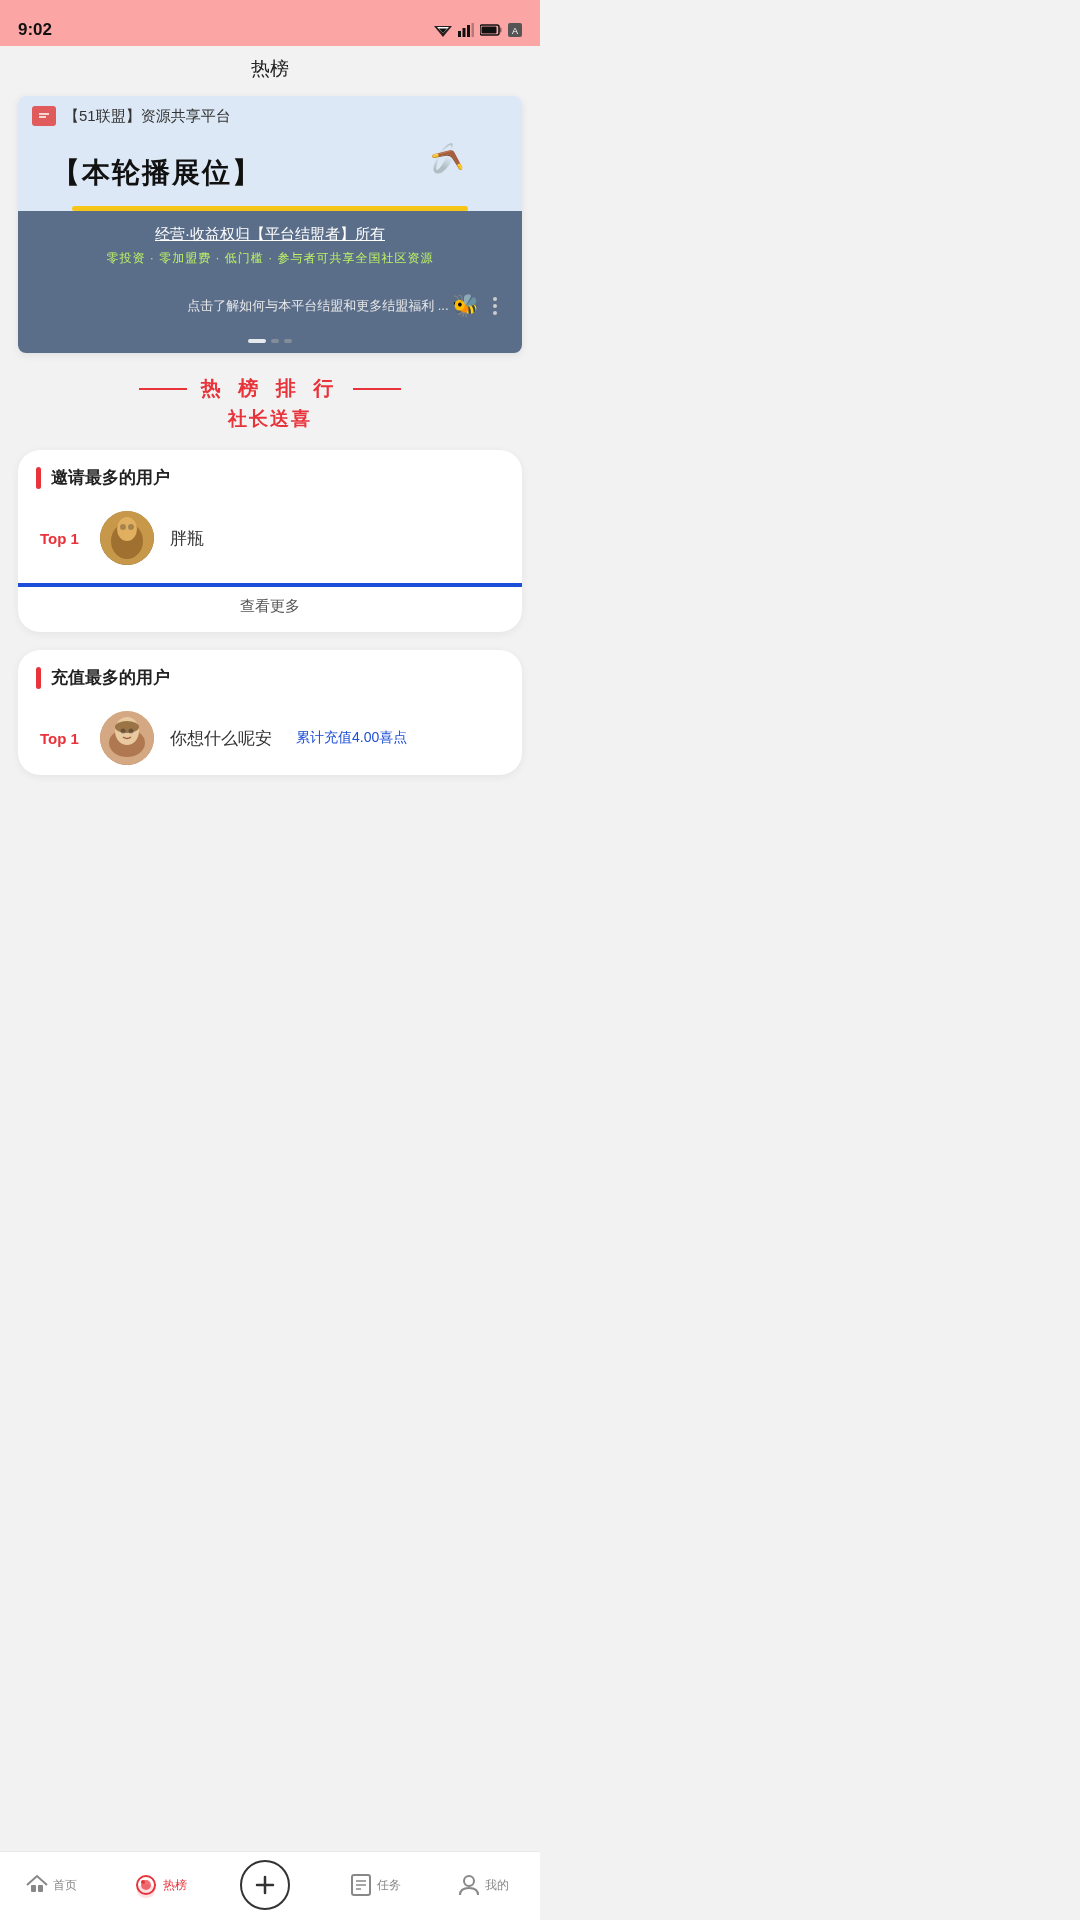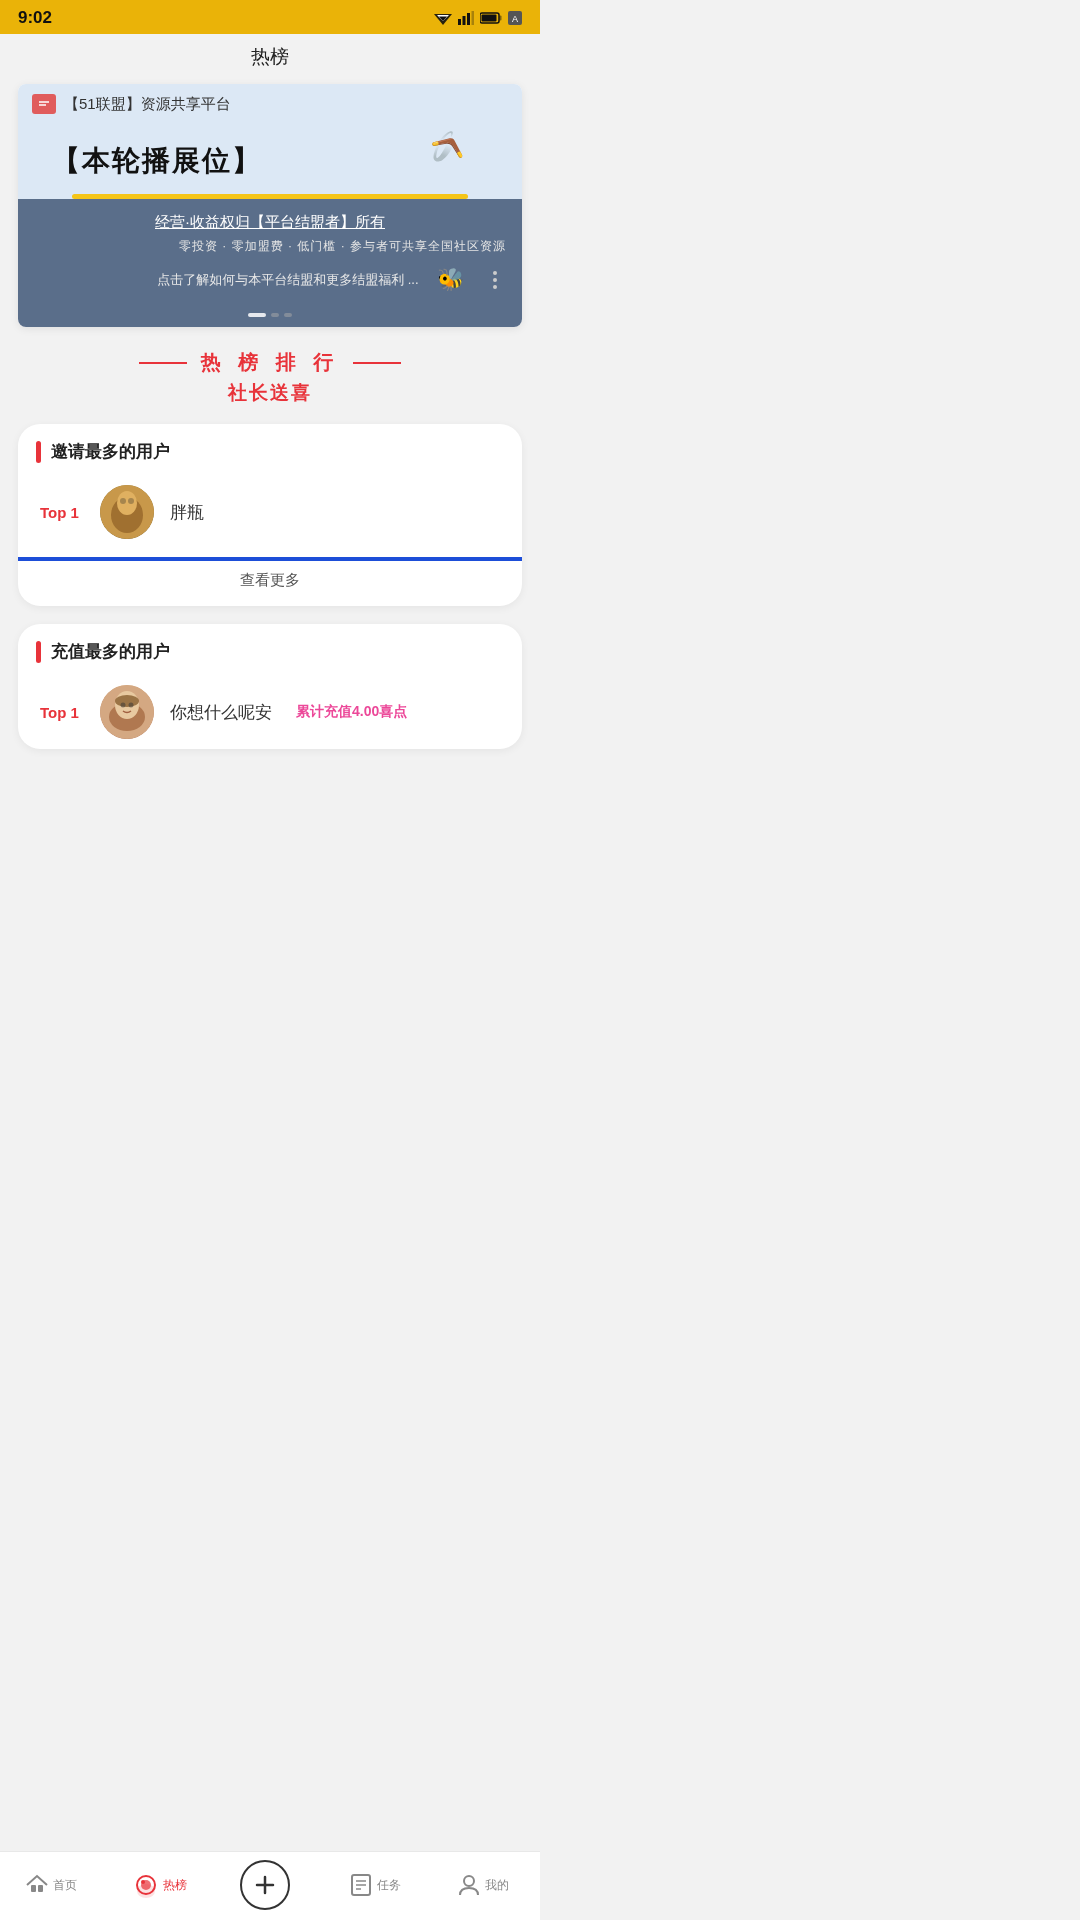--- a/index.html
+++ b/index.html
@@ -12,22 +12,22 @@
       font-size: 16px;
       color: #333;
       position: relative;
     }
 
     
     .status-bar {
       display: flex;
       justify-content: space-between;
       align-items: center;
-      padding: 8px 18px 6px;
-      background: #eab308;
+      padding: 20px 18px 6px;
+      background: #fca5a5;
       gap: 12px;
     }
     .status-time {
       font-size: 17px;
       font-weight: 600;
       color: #111;
     }
     .status-icons {
       display: flex;
       gap: 6px;
@@ -101,31 +101,31 @@
     }
     .banner-main-subtitle {
       text-align: center;
       font-size: 15px;
       color: #fff;
       text-decoration: underline;
       font-weight: 500;
       margin-bottom: 6px;
     }
     .banner-sub-text {
-      text-align: right;
+      text-align: center;
       font-size: 12px;
-      color: #e5e5e5;
-      margin-bottom: 12px;
+      color: #bef264;
+      margin-bottom: 26px;
       letter-spacing: 1px;
     }
     .banner-cta-row {
       display: flex;
       align-items: center;
       justify-content: flex-end;
-      gap: 19px;
+      gap: 4px;
     }
     .banner-cta-text {
       font-size: 13px;
       color: #e8e8e8;
     }
     .banner-emoji { font-size: 22px; }
     .banner-more-icon {
       width: 22px;
       height: 22px;
       display: flex;
@@ -223,22 +223,22 @@
       justify-content: center;
     }
     .avatar-1 { background: radial-gradient(circle at 50% 40%, #c8a44c 30%, #7a5c22 80%); }
     .avatar-2 { background: radial-gradient(circle at 50% 35%, #e8c9a0 30%, #b07050 80%); }
     .user-name {
       font-size: 17px;
       color: #333;
     }
     .user-badge {
       font-size: 14px;
-      color: #ec4899;
-      font-weight: 700;
+      color: #1d4ed8;
+      font-weight: 400;
       margin-left: 8px;
     }
     .view-more-btn {
       display: block;
       text-align: center;
       color: #555;
       font-size: 15px;
       padding: 10px 0 16px;
       border-top: 4px solid #1d4ed8;
       margin-top: 8px;

